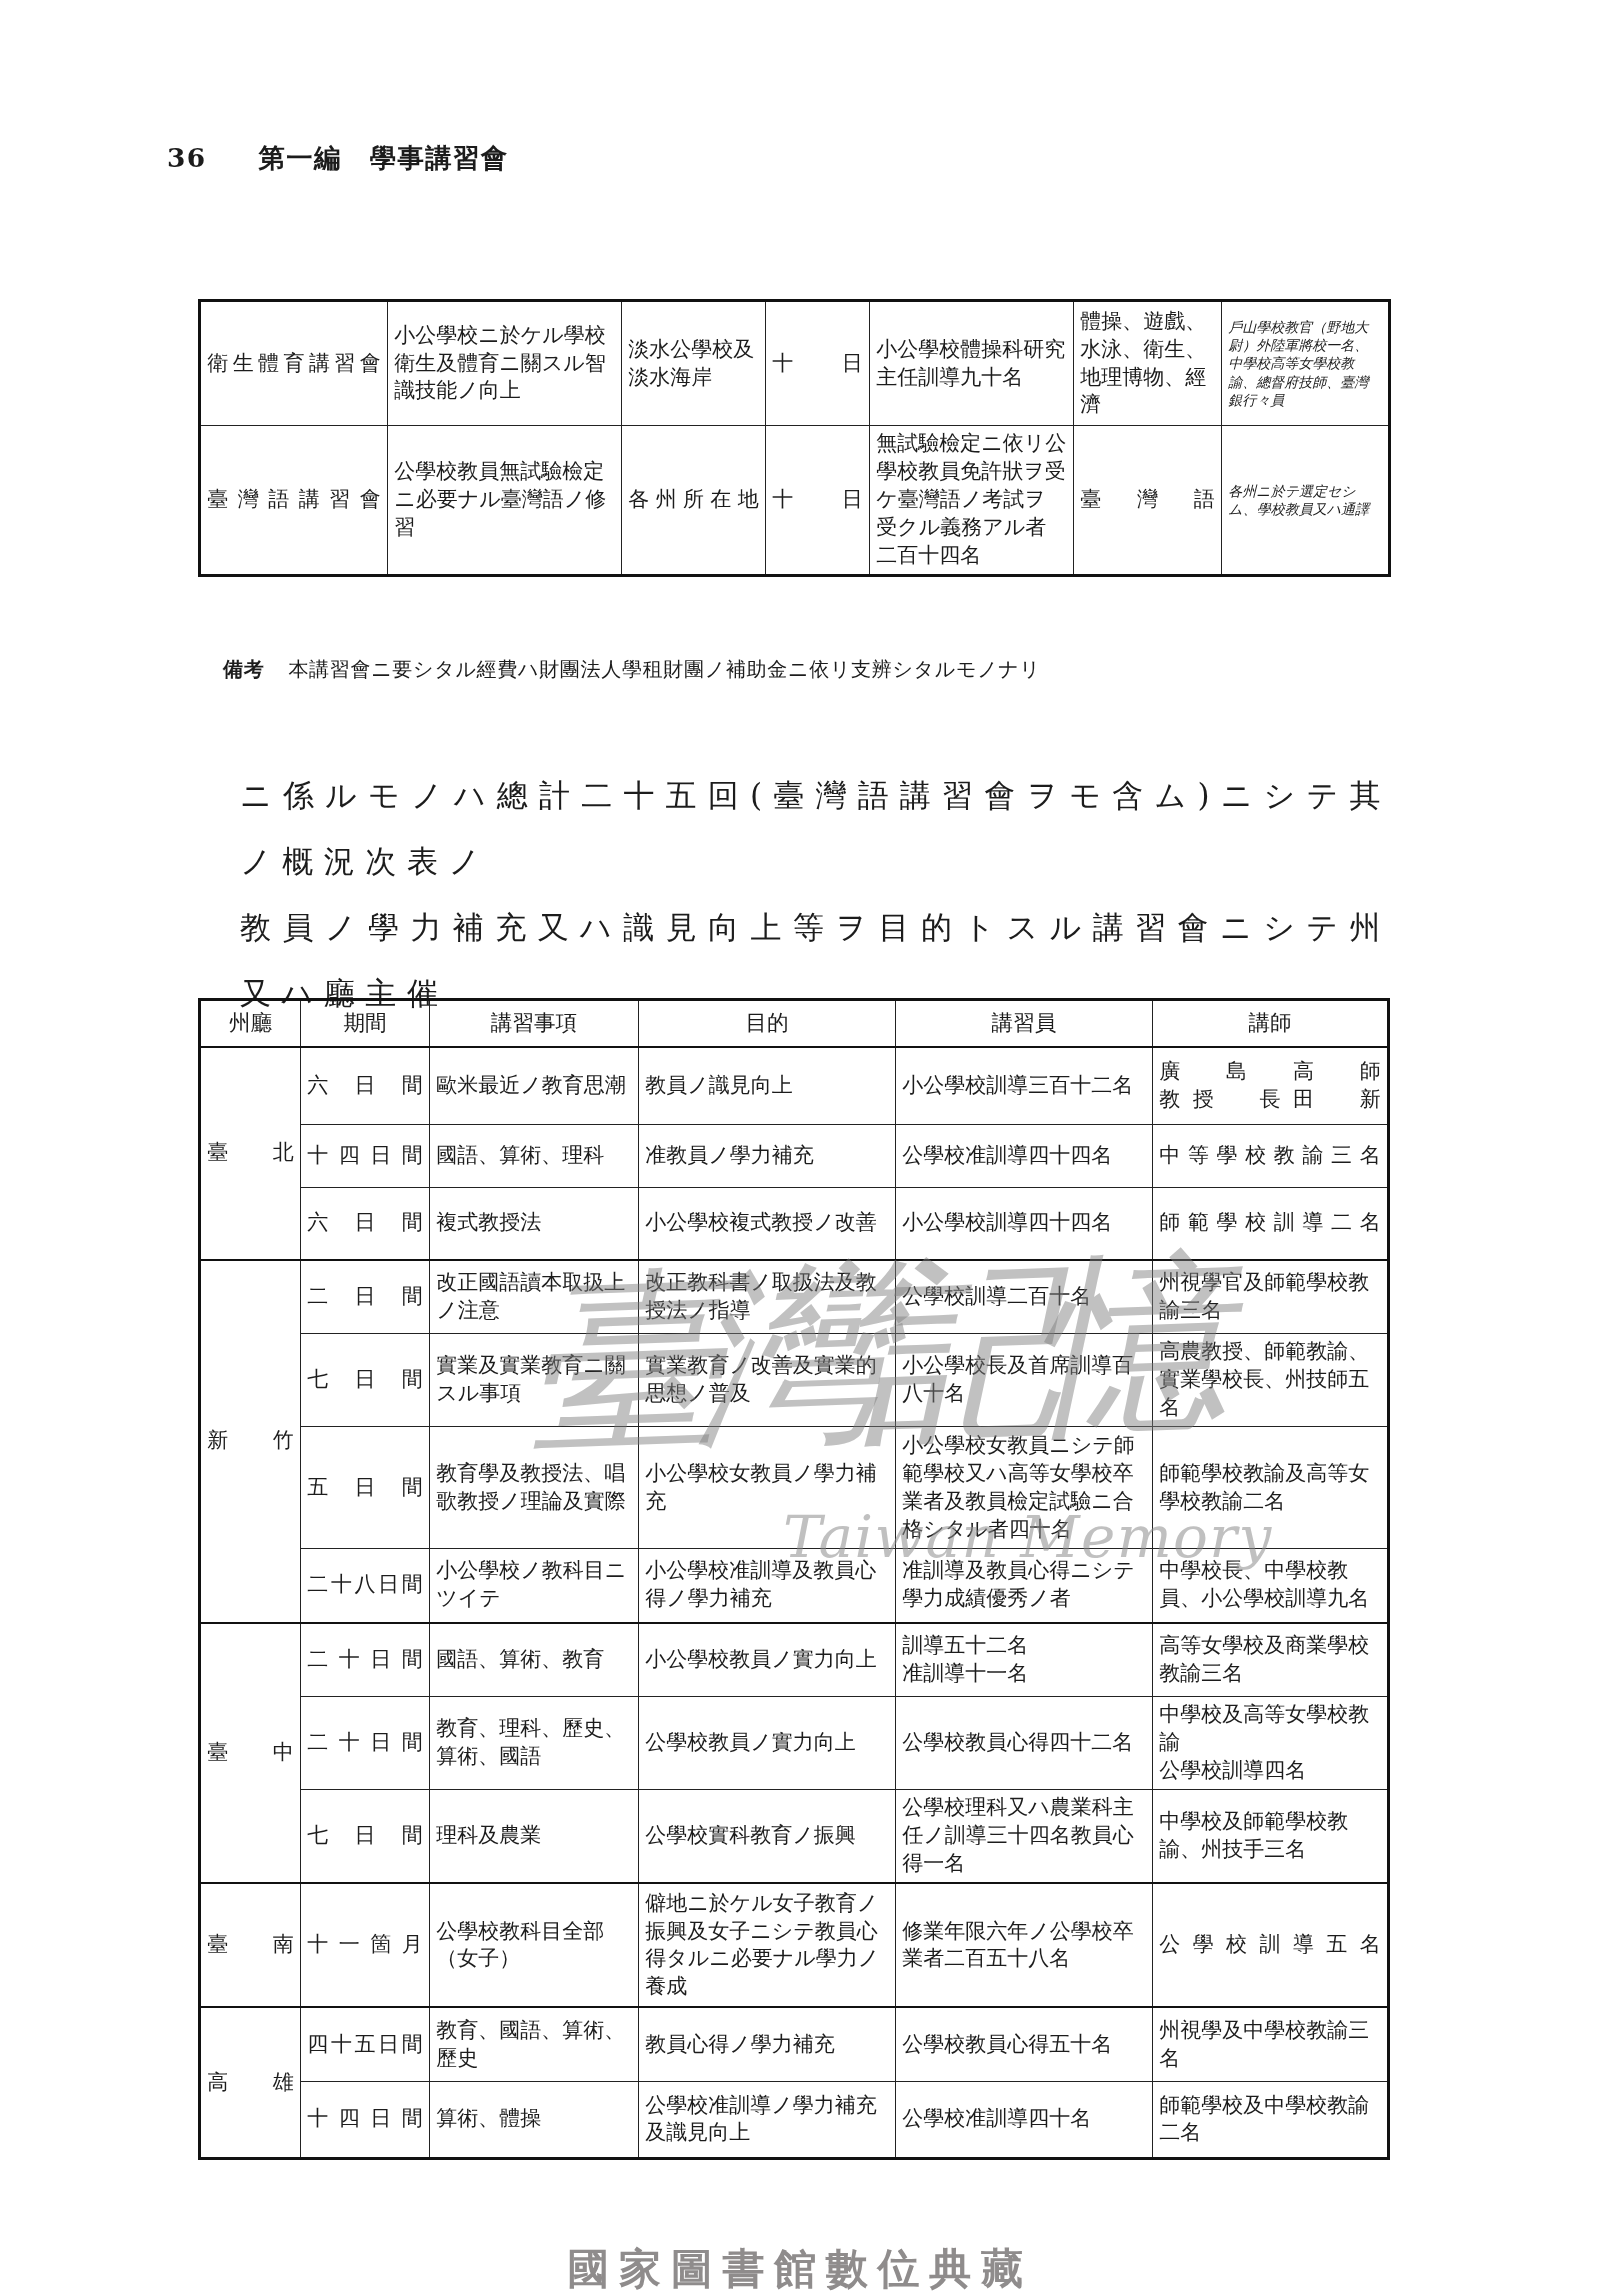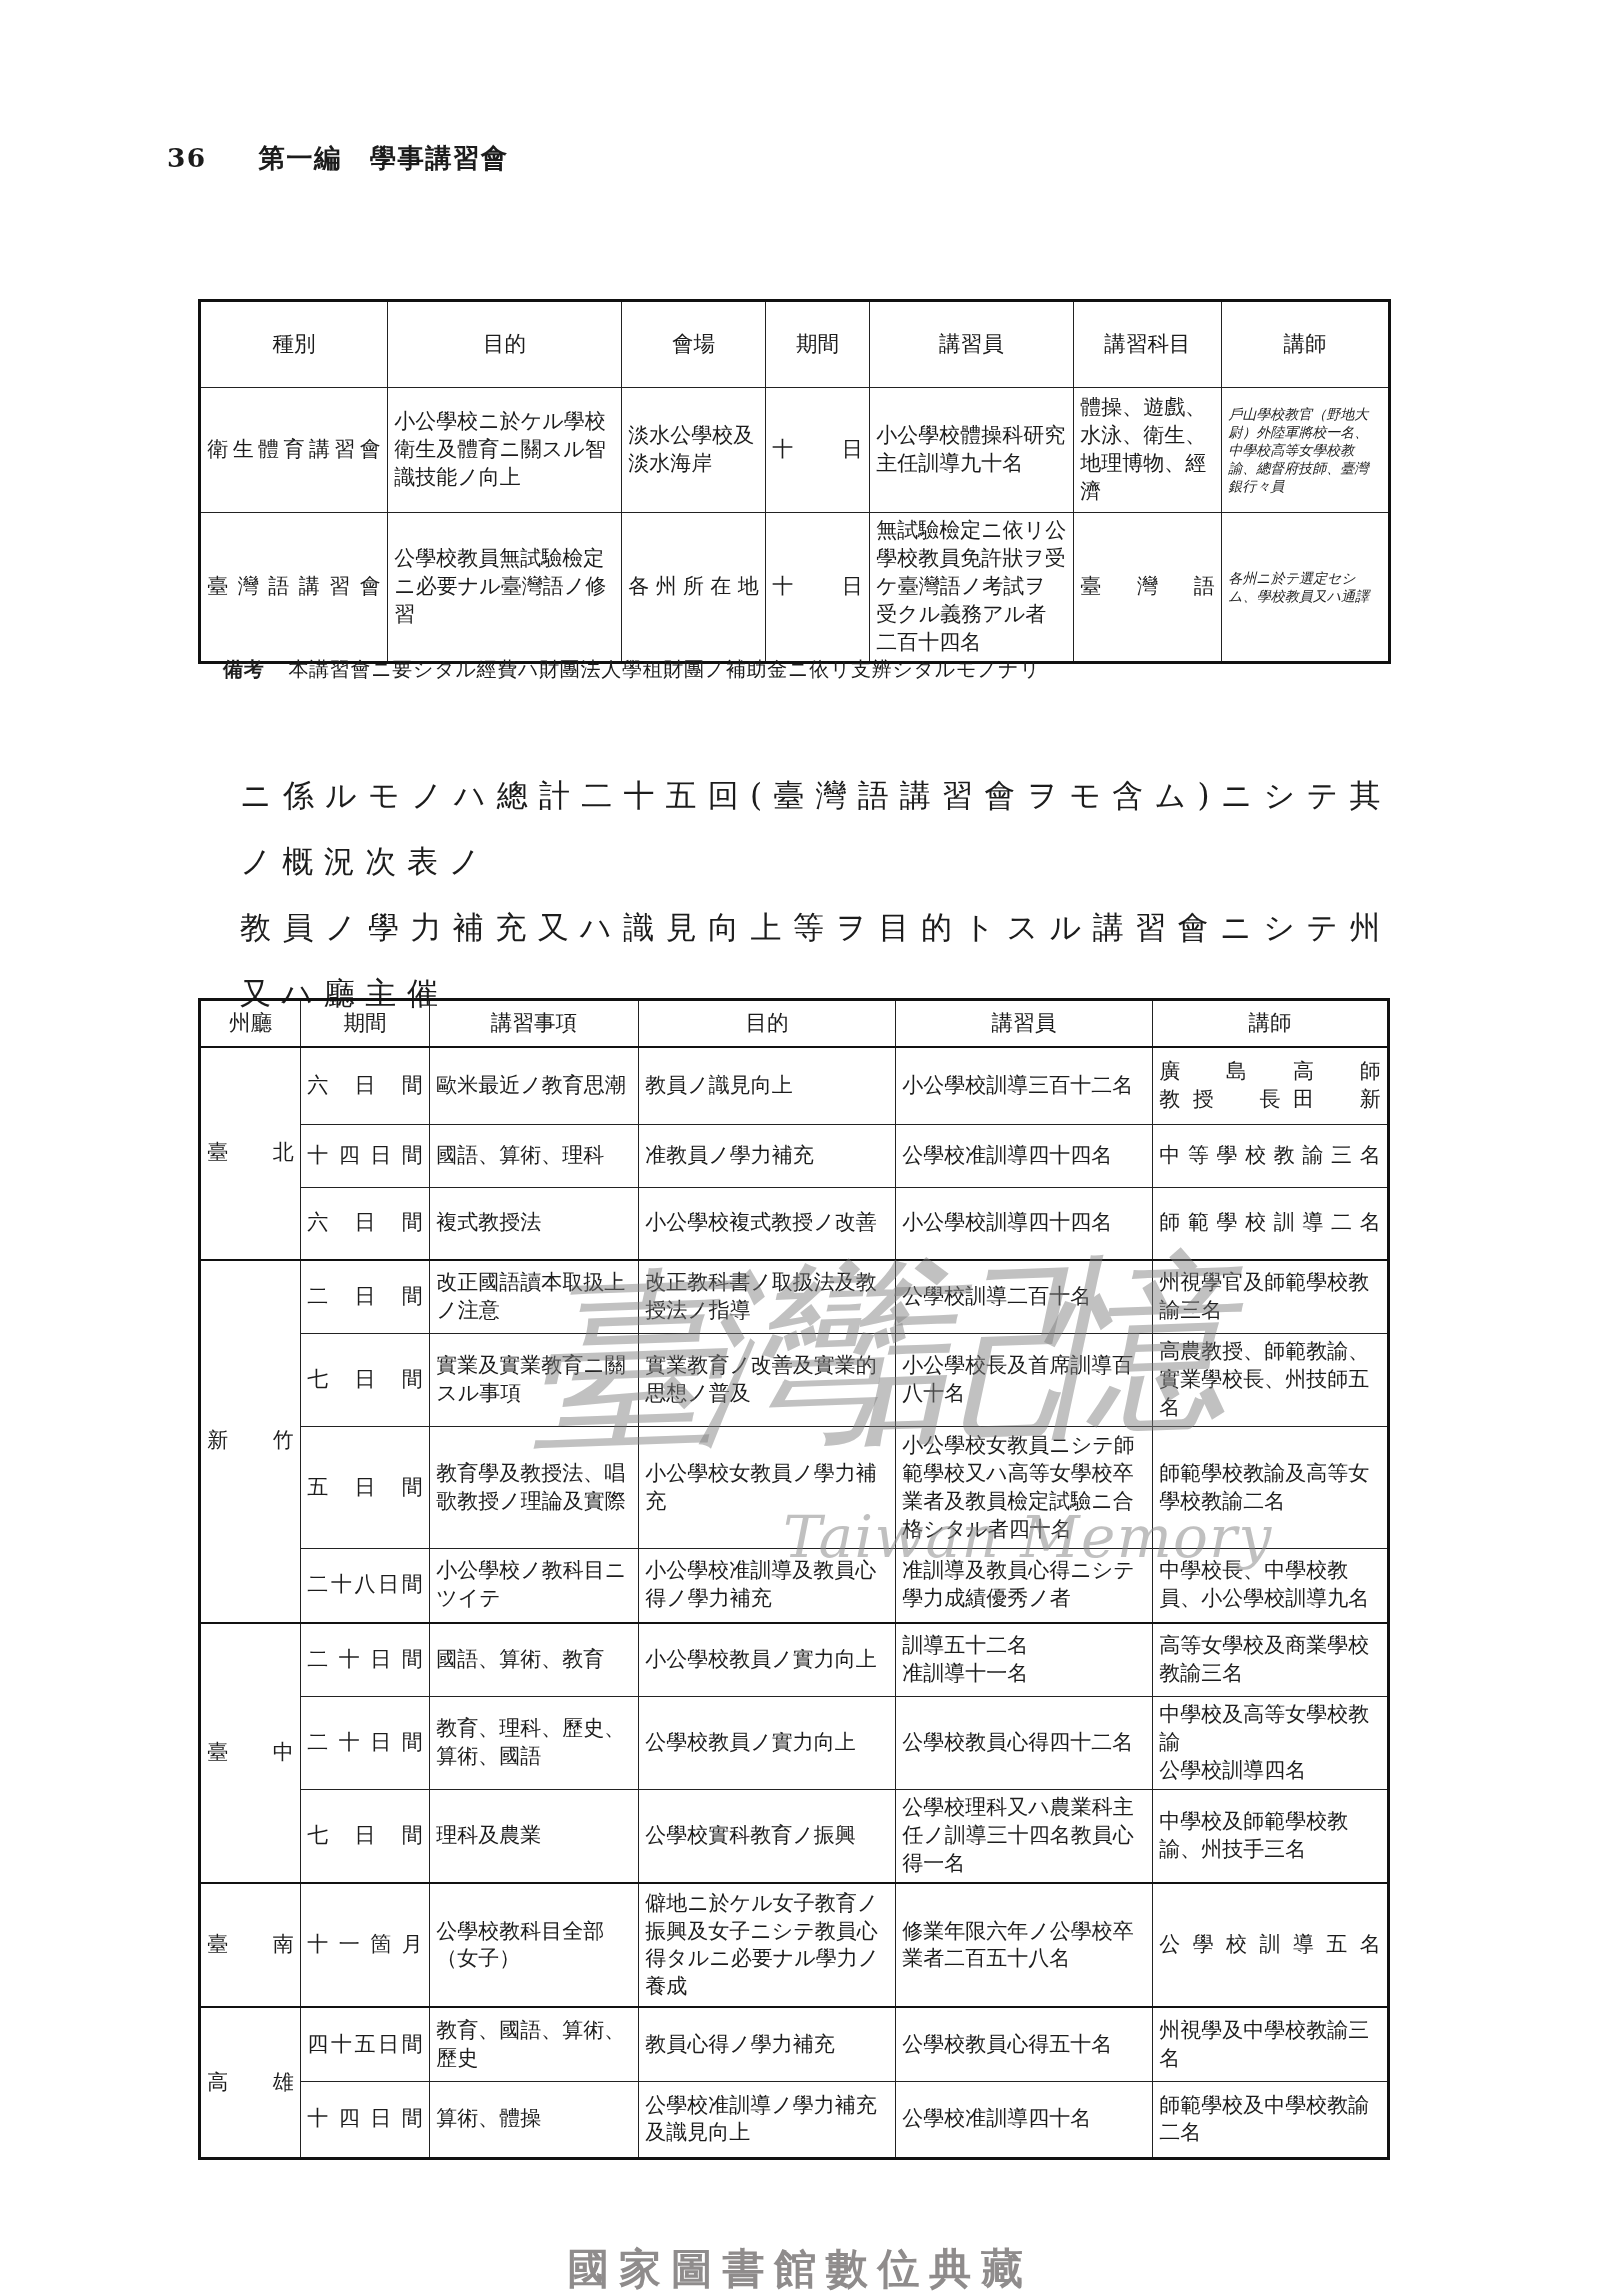--- a/index.html
+++ b/index.html
@@ -67,29 +67,20 @@
     <colgroup>
       <col style="width:188px">
         <col style="width:234px">
         <col style="width:144px">
       <col style="width:104px">
         <col style="width:204px">
         <col style="width:148px">
       <col style="width:168px">
     </colgroup>
     <tbody>
-        <tr style="height:87px">
-      <th>種別</th>
-      <th>目的</th>
-      <th>會場</th>
-      <th>期間</th>
-      <th>講習員</th>
-      <th>講習科目</th>
-      <th>講師</th>
-    </tr>
     <tr style="height:125px">
       <td class="spread">衛生體育講習會</td>
       <td>小公學校ニ於ケル學校衛生及體育ニ關スル智識技能ノ向上</td>
       <td>淡水公學校及淡水海岸</td>
       <td class="spread">十日</td>
       <td>小公學校體操科研究主任訓導九十名</td>
       <td>體操、遊戲、水泳、衛生、地理博物、經濟</td>
       <td class="small">戶山學校教官（野地大尉）外陸軍將校一名、中學校高等女學校教諭、總督府技師、臺灣銀行々員</td>
     </tr>
     <tr style="height:136px">

